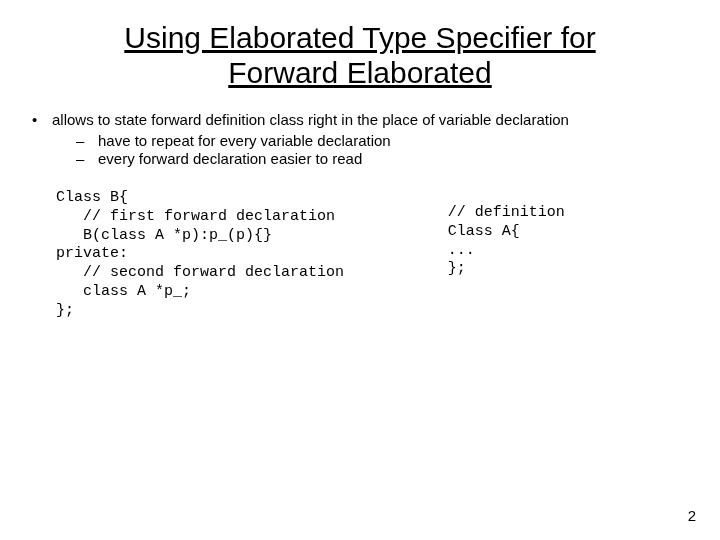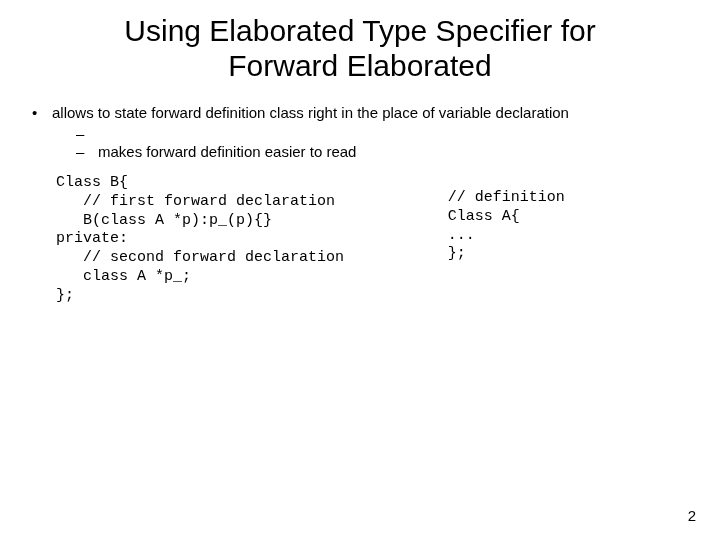--- a/index.html
+++ b/index.html
@@ -16,23 +16,24 @@
     box-sizing: border-box;
     padding: 12px 32px 24px 32px;
     width: 720px;
     height: 540px;
     position: relative;
   }
   .title {
     font-size: 30px;
     text-align: center;
     line-height: 1.18;
-    margin-top: 1px;
+    margin-top: 8px;
     margin-bottom: 20px;
     font-weight: normal;
+    text-decoration: underline;
   }
   .body {
     font-size: 15px;
     line-height: 1.25;
   }
   .bullet-row {
     display: flex;
   }
   .bullet-mark {
     width: 20px;
@@ -47,21 +48,21 @@
   .sub-row {
     display: flex;
     padding-left: 24px;
   }
   .sub-mark {
     width: 22px;
     flex: 0 0 22px;
   }
   .code-wrap {
     display: flex;
-    margin-top: 12px;
+    margin-top: 20px;
     padding-left: 24px;
     justify-content: center;
   }
   .code-col {
     font-family: "Courier New", Courier, monospace;
     font-size: 15px;
     white-space: pre;
     line-height: 1.25;
   }
   .code-left { flex: 0 0 62%; }
@@ -85,24 +86,25 @@
 
   <div class="body">
 
     <div class="bullet-row">
       <div class="bullet-mark">•</div>
       <div class="bullet-text">
         <span>allows to state forward definition class right in the place of variable declaration</span>
         <div class="sub-list">
           <div class="sub-row">
             <div class="sub-mark">–</div>
+            <div>have to repeat for every variable declaration</div>
           </div>
           <div class="sub-row">
             <div class="sub-mark">–</div>
-            <div>makes forward definition easier to read</div>
+            <div>every forward declaration easier to read</div>
           </div>
         </div>
       </div>
     </div>
 
     <div class="code-wrap">
       <div class="code-col code-left">Class B{
    // first forward declaration
    B(class A *p):p_(p){}
 private:

